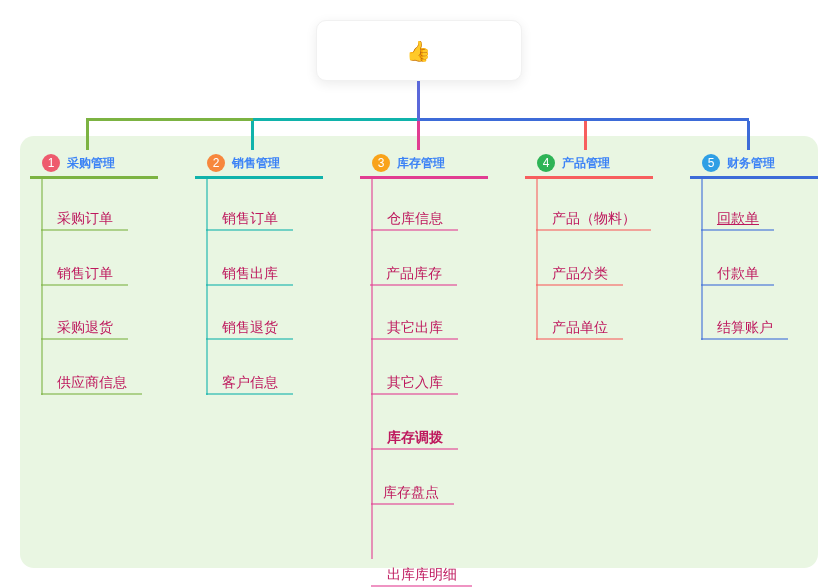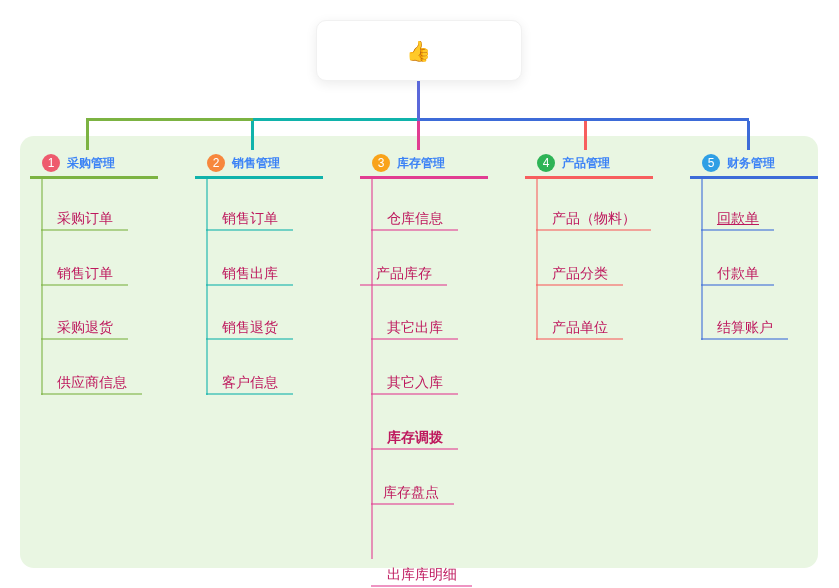--- a/index.html
+++ b/index.html
@@ -68,21 +68,21 @@
       </div>
       <div class="child-node" style="left: 206px; top: 207px; border-bottom-color: rgba(16, 179, 171, 0.55); padding-left: 16px;">销售订单</div>
       <div class="child-node" style="left: 206px; top: 261.7px; border-bottom-color: rgba(16, 179, 171, 0.55);">销售出库</div>
       <div class="child-node" style="left: 206px; top: 316.4px; border-bottom-color: rgba(16, 179, 171, 0.55);">销售退货</div>
       <div class="child-node" style="left: 206px; top: 371.1px; border-bottom-color: rgba(16, 179, 171, 0.55);">客户信息</div>
       <div class="branch-header" style="left: 360px; top: 150px; border-bottom-color: rgb(225, 61, 146);">
         <span class="badge" style="background: rgb(249, 163, 26);">3</span>
         <span class="branch-title">库存管理</span>
       </div>
       <div class="child-node" style="left: 371px; top: 207px; border-bottom-color: rgba(225, 61, 146, 0.55);">仓库信息</div>
-      <div class="child-node" style="left: 360px; top: 261.7px; border-bottom-color: rgba(225, 61, 146, 0.55);">产品库存</div>
+      <div class="child-node" style="left: 370px; top: 261.7px; border-bottom-color: rgba(225, 61, 146, 0.55);">产品库存</div>
       <div class="child-node" style="left: 371px; top: 316.4px; border-bottom-color: rgba(225, 61, 146, 0.55);">其它出库</div>
       <div class="child-node" style="left: 371px; top: 371.1px; border-bottom-color: rgba(225, 61, 146, 0.55);">其它入库</div>
       <div class="child-node" style="left: 371px; top: 425.8px; border-bottom-color: rgba(225, 61, 146, 0.55); font-weight: bold;">库存调拨</div>
       <div class="child-node" style="left: 371px; top: 480.5px; border-bottom-color: rgba(225, 61, 146, 0.55); padding-left: 12px;">库存盘点</div>
       <div class="child-node" style="left: 371px; top: 563px; border-bottom-color: rgba(225, 61, 146, 0.55);">出库库明细</div>
       <div class="branch-header" style="left: 525px; top: 150px; border-bottom-color: rgb(247, 94, 94);">
         <span class="badge" style="background: rgb(46, 180, 86);">4</span>
         <span class="branch-title">产品管理</span>
       </div>
       <div class="child-node" style="left: 536px; top: 207px; border-bottom-color: rgba(247, 94, 94, 0.55);">产品（物料）</div>

